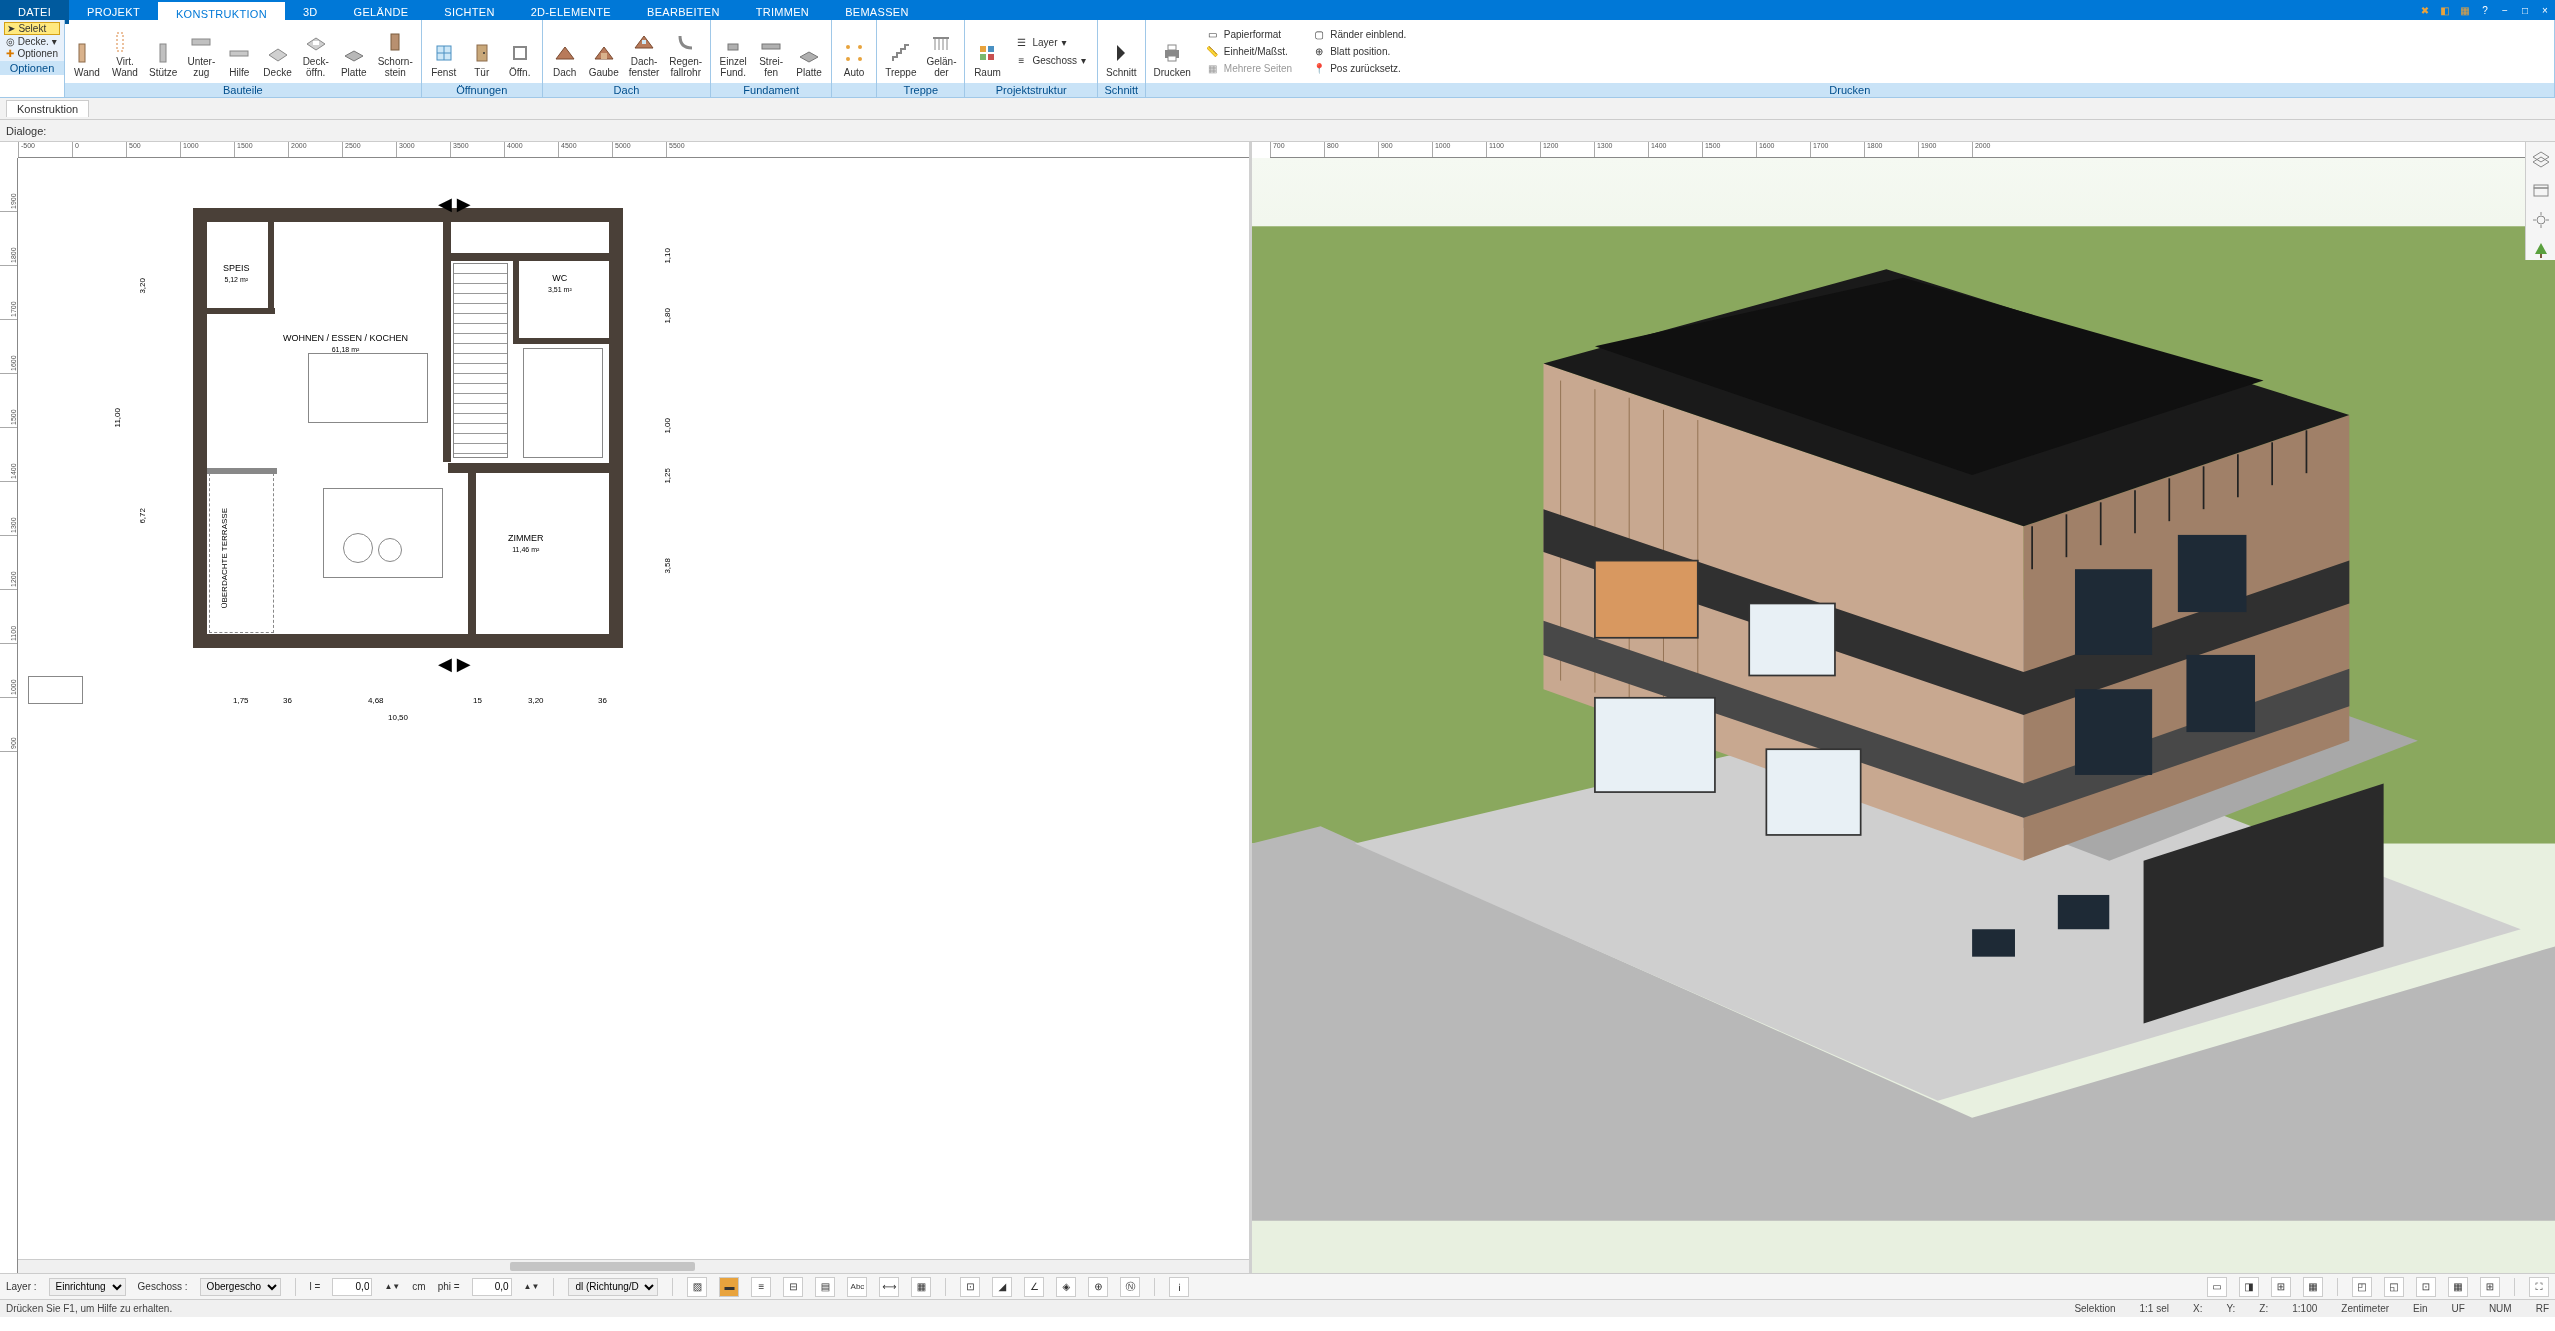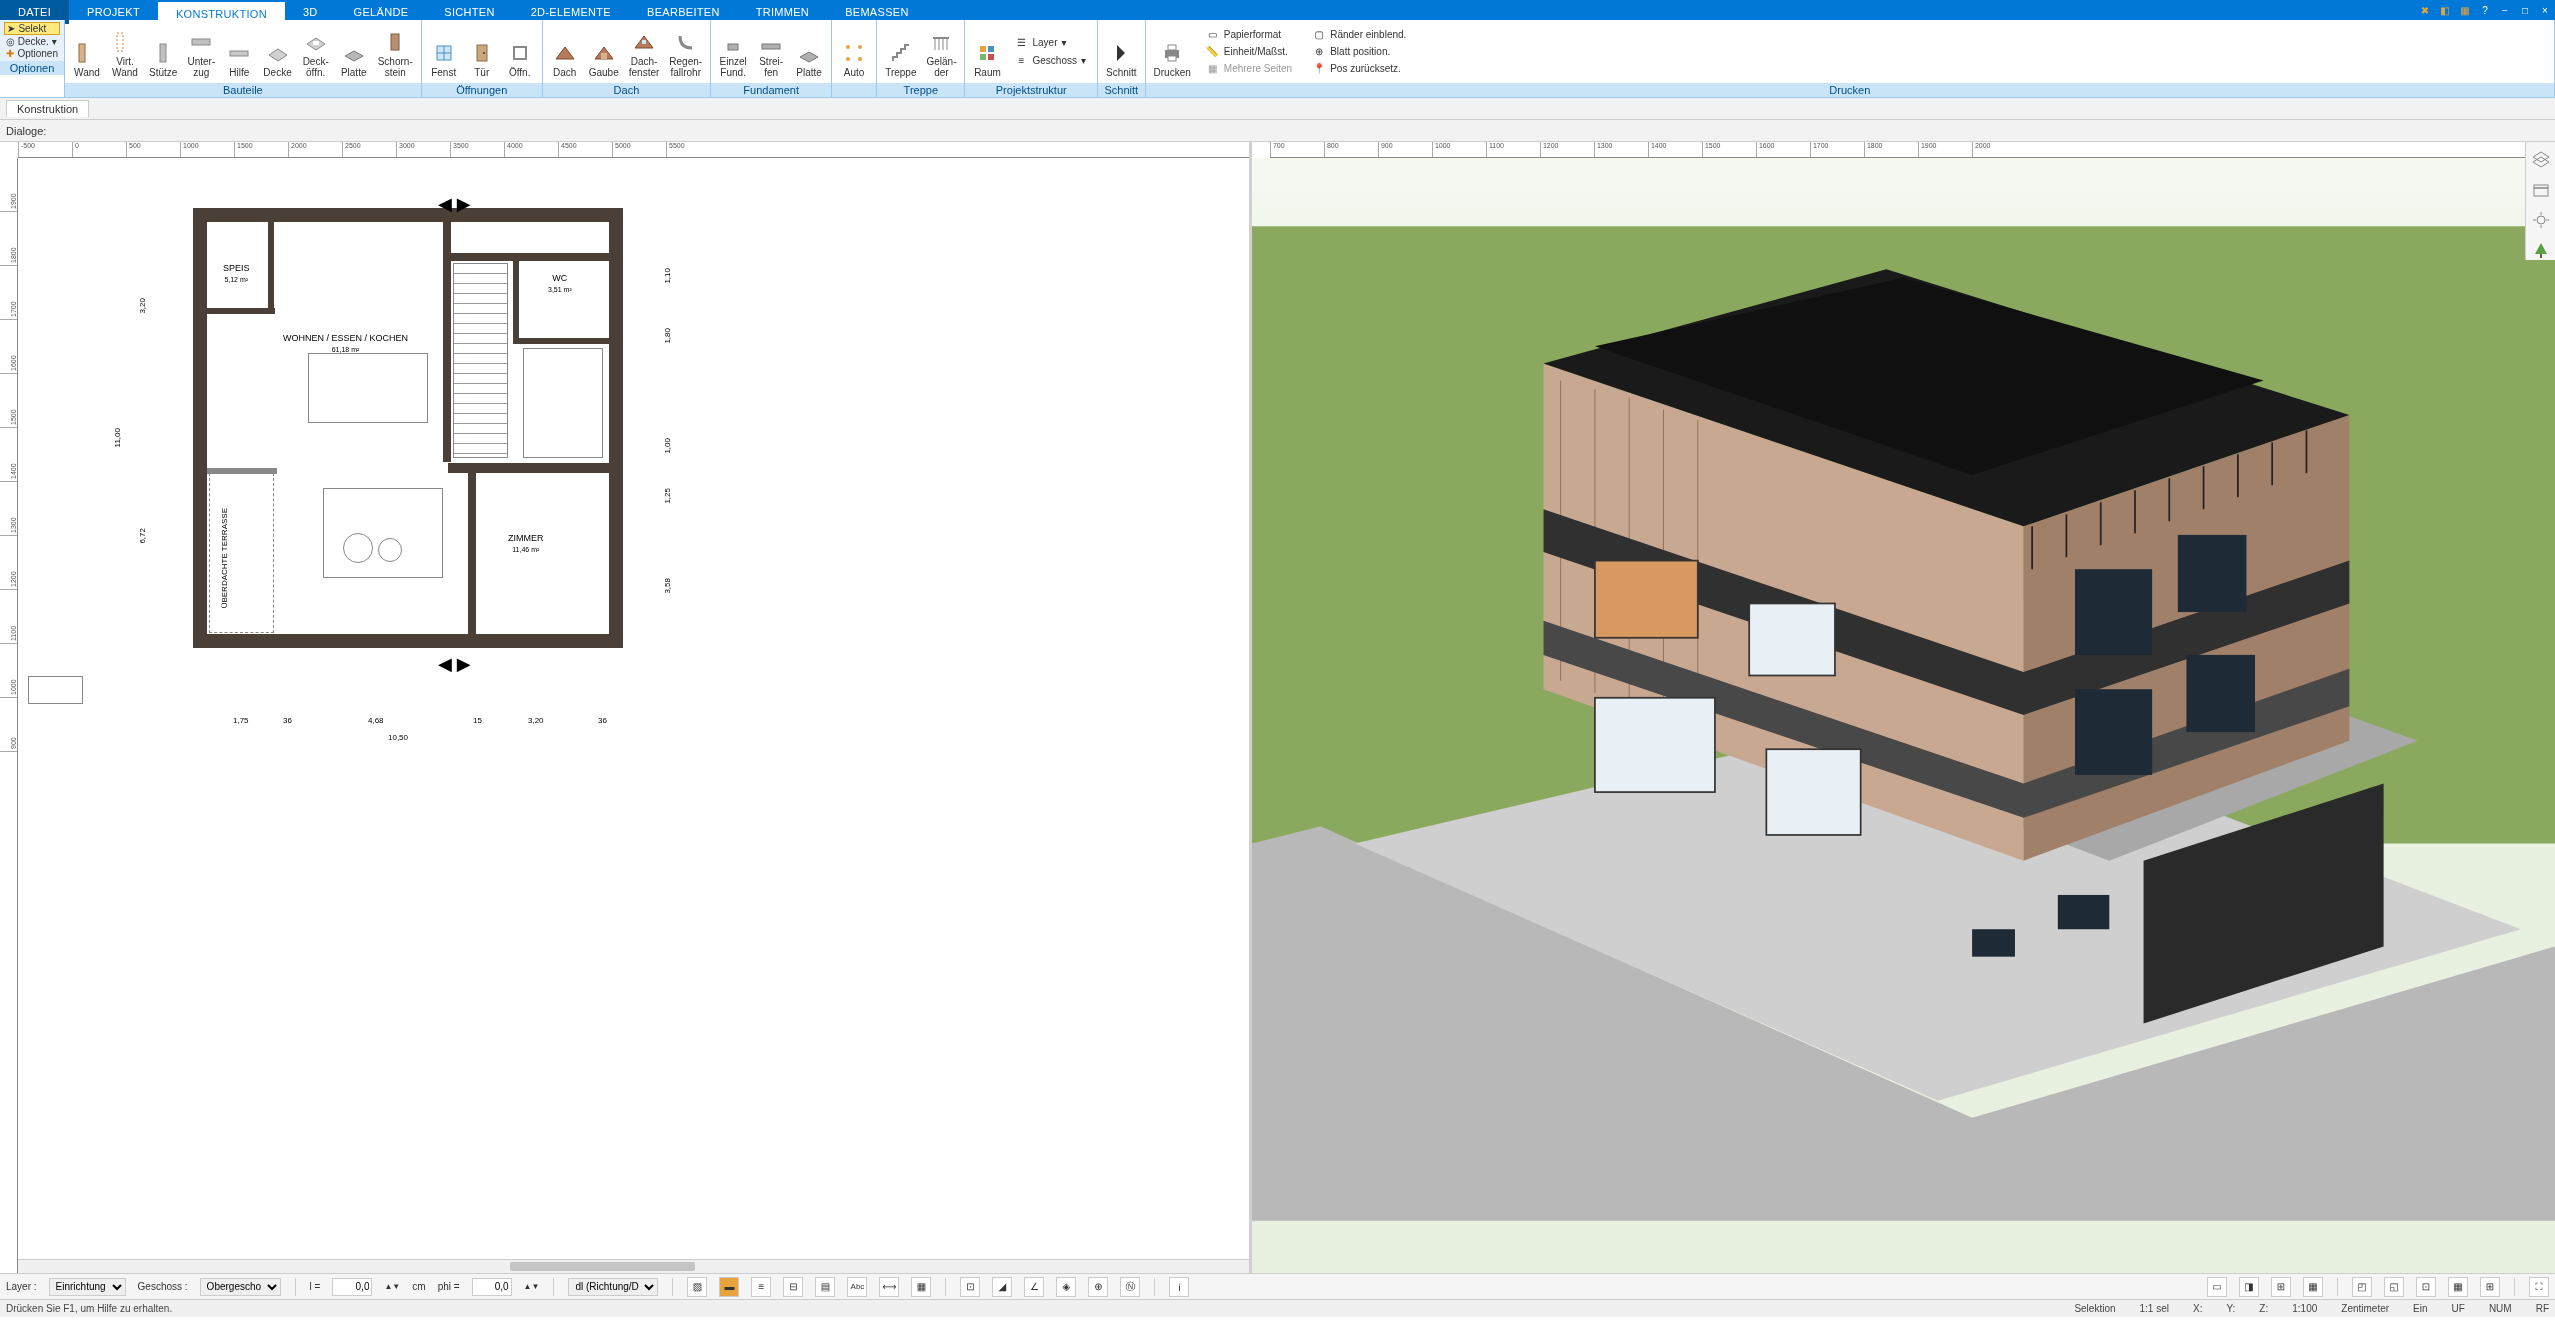--- a/index.html
+++ b/index.html
@@ -45,21 +45,21 @@
 
 .view3d { width: 100%; height: 100%; position: relative; background: linear-gradient(to bottom, #F5F9F2 0%, #E8F0E0 25%); }
 .sidepanel { position: absolute; right: 0; top: 0; width: 30px; background: #F5F5F5; border-left: 1px solid #ccc; display: flex; flex-direction: column; align-items: center; gap: 10px; padding-top: 8px; }
 .sidepanel .sico { width: 20px; height: 20px; cursor: pointer; color: #888; }
 
 
 .floorplan { position: absolute; top: 50px; left: 175px; width: 430px; height: 440px; }
 .wall { position: absolute; background: #4A4038; }
 .room-label { position: absolute; font-size: 9px; text-align: center; color: #000; line-height: 1.2; }
 .room-label .small { font-size: 7px; }
-.dim { position: absolute; font-size: 8px; color: #000; text-align: center; margin-top: 20px; }
+.dim { position: absolute; font-size: 8px; color: #000; text-align: center; }
 .dim.v { writing-mode: vertical-lr; transform: rotate(180deg); }
 .arrow-marker { position: absolute; font-size: 18px; color: #000; }
 .furn { position: absolute; border: 1px solid #888; background: #fff; }
 
 
 .bottombar { display: flex; align-items: center; height: 26px; background: #F5F5F5; border-top: 1px solid #ccc; font-size: 10px; padding: 0 6px; gap: 12px; }
 .bottombar input, .bottombar select { font-size: 10px; height: 18px; border: 1px solid #ccc; padding: 0 2px; }
 .bottombar .sep { width: 1px; height: 18px; background: #ccc; margin: 0 2px; }
 .iconbtn { width: 20px; height: 20px; border: 1px solid #ccc; background: #fff; display: inline-flex; align-items: center; justify-content: center; cursor: pointer; font-size: 10px; }
 .statusbar { display: flex; align-items: center; height: 18px; background: #F0F0F0; border-top: 1px solid #ccc; font-size: 10px; padding: 4px 6px; gap: 24px; color: #444; }

